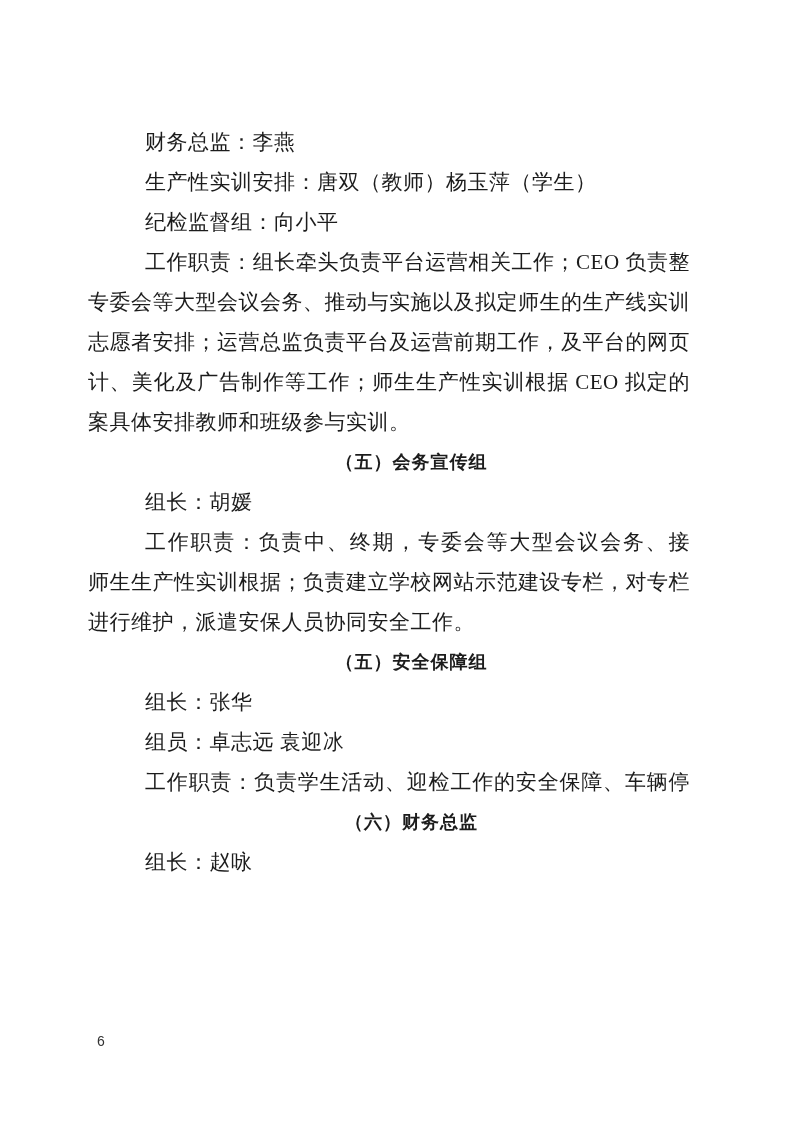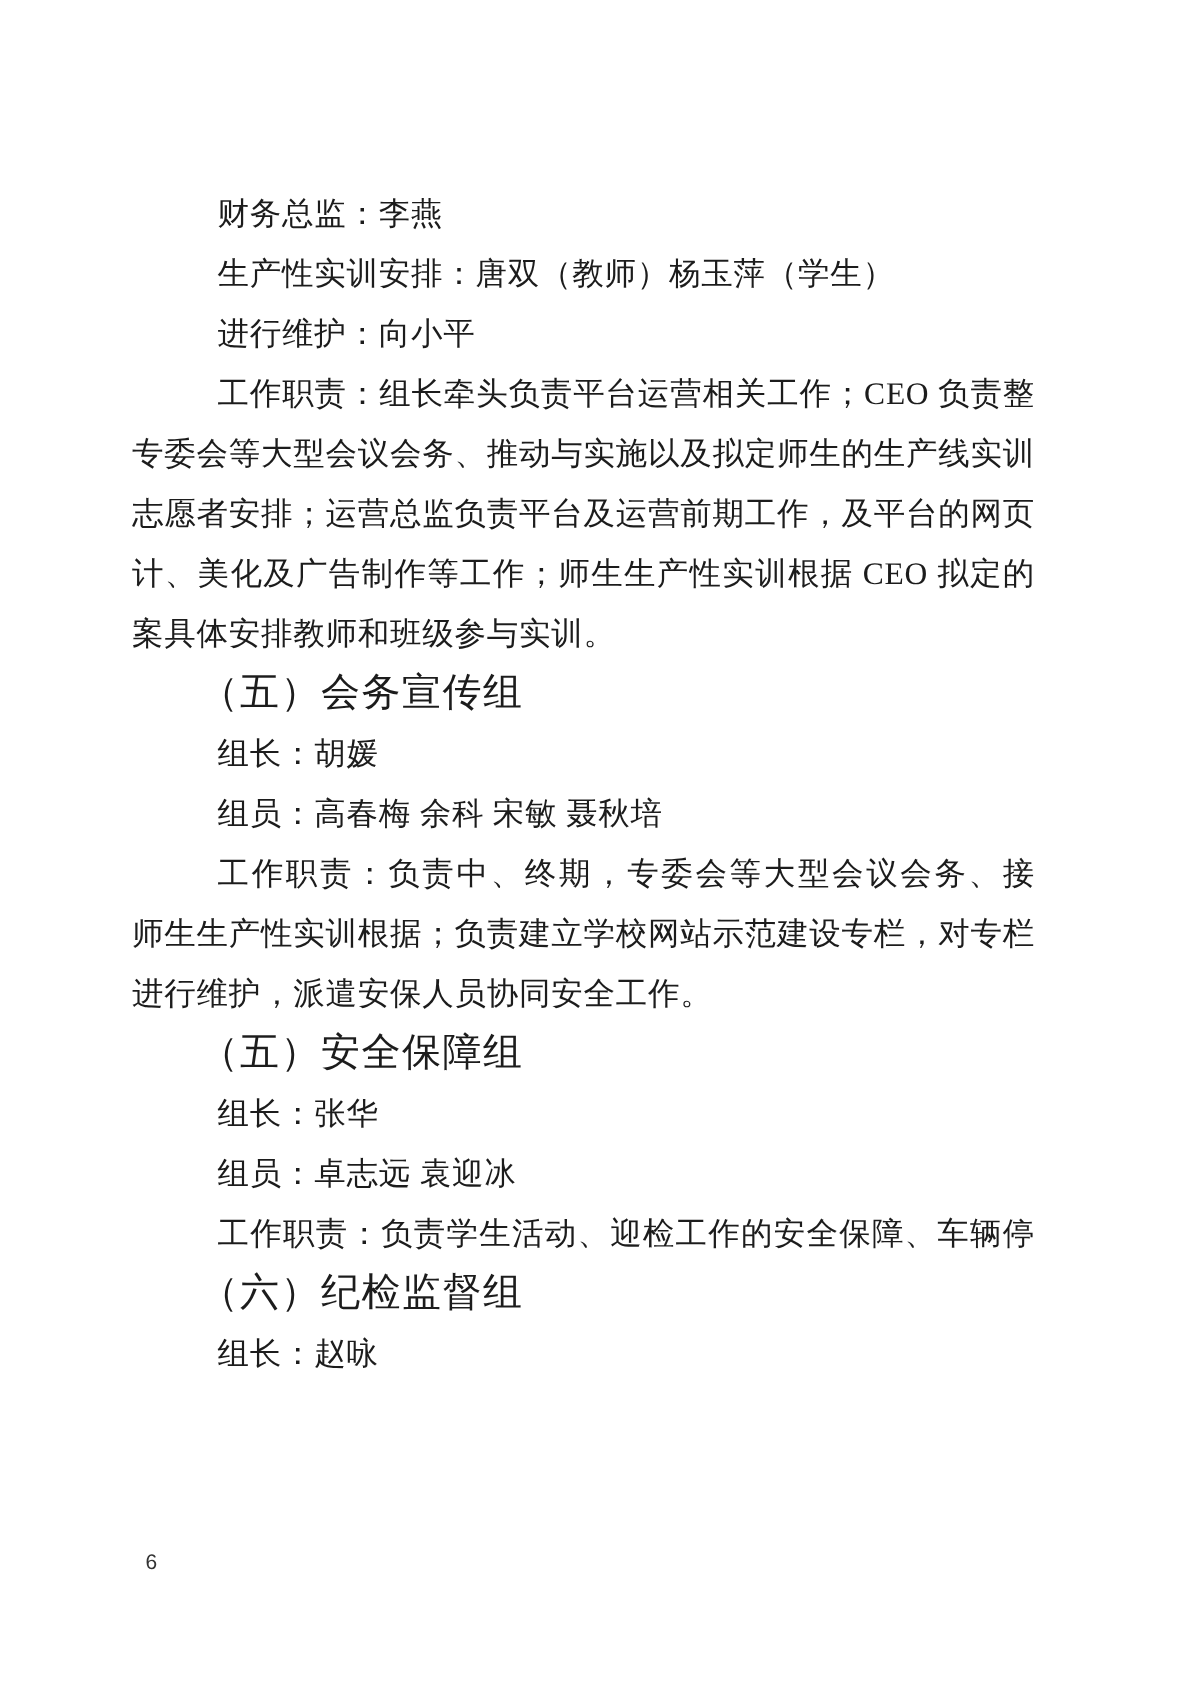--- a/index.html
+++ b/index.html
@@ -33,54 +33,54 @@
     text-indent: 57px;
   }
   .line.justify {
     text-align: justify;
     text-align-last: justify;
     text-justify: inter-character;
     white-space: normal;
     overflow: hidden;
   }
   .line.heading {
-    font-weight: normal;
-    font-size: 26px;
+    font-weight: bold;
+    font-size: 18px;
     text-indent: 45px;
     letter-spacing: 1px;
+    text-align: center;
   }
   .page-number {
     position: absolute;
     left: 97px;
     top: 1033px;
     font-size: 14px;
     color: #333333;
     font-family: "Liberation Sans", sans-serif;
   }
 </style>
 </head>
 <body>
 
 <div class="page">
   <div class="content" id="document-body">
       <div class="line indent">财务总监：李燕</div>
       <div class="line indent">生产性实训安排：唐双（教师）杨玉萍（学生）</div>
-      <div class="line indent">进行维护：向小平</div>
+      <div class="line indent">纪检监督组：向小平</div>
       <div class="line indent justify">工作职责：组长牵头负责平台运营相关工作；CEO 负责整个</div>
       <div class="line justify">专委会等大型会议会务、推动与实施以及拟定师生的生产线实训的</div>
       <div class="line justify">志愿者安排；运营总监负责平台及运营前期工作，及平台的网页设</div>
       <div class="line justify">计、美化及广告制作等工作；师生生产性实训根据 CEO 拟定的方</div>
       <div class="line">案具体安排教师和班级参与实训。</div>
       <div class="line indent heading">（五）会务宣传组</div>
       <div class="line indent">组长：胡媛</div>
-      <div class="line indent">组员：高春梅 余科 宋敏 聂秋培</div>
       <div class="line indent justify">工作职责：负责中、终期，专委会等大型会议会务、接待、</div>
       <div class="line justify">师生生产性实训根据；负责建立学校网站示范建设专栏，对专栏</div>
       <div class="line">进行维护，派遣安保人员协同安全工作。</div>
       <div class="line indent heading">（五）安全保障组</div>
       <div class="line indent">组长：张华</div>
       <div class="line indent">组员：卓志远 袁迎冰</div>
       <div class="line indent justify">工作职责：负责学生活动、迎检工作的安全保障、车辆停放；</div>
-      <div class="line indent heading">（六）纪检监督组</div>
+      <div class="line indent heading">（六）财务总监</div>
       <div class="line indent">组长：赵咏</div>
     </div>
   <div class="page-number">6</div>
 </div>
 
 </body></html>

